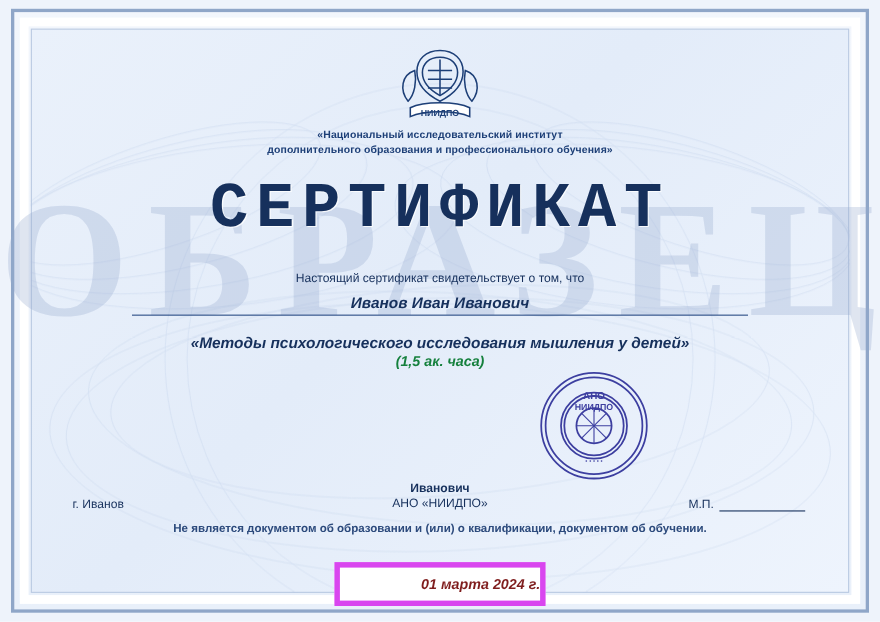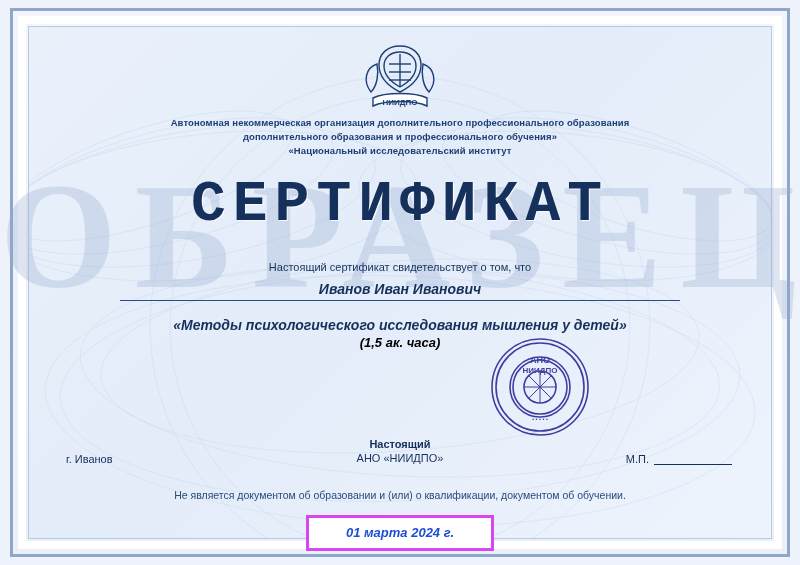--- a/index.html
+++ b/index.html
@@ -152,21 +152,21 @@
     font-size: 14px;
     font-weight: bold;
     font-style: italic;
     color: #16305c;
   }
   .hours {
     margin-top: 2px;
     font-size: 13px;
     font-weight: bold;
     font-style: italic;
-    color: #000000;
+    color: #15803d;
   }
 
   
   .stamp {
     position: absolute;
     right: 168px;
     bottom: 92px;
     width: 104px;
     height: 104px;
   }
@@ -208,40 +208,42 @@
     border-bottom: 1px solid #16305c;
     vertical-align: bottom;
     height: 11px;
     margin-left: 5px;
   }
 
   .disclaimer {
     position: absolute;
     left: 0;
     right: 0;
-    bottom: 30px;
+    bottom: 44px;
     text-align: center;
     font-size: 10.5px;
     color: #2c4a7c;
+    font-weight: bold;
   }
 
   .date-box {
     position: absolute;
     left: 50%;
     transform: translateX(-50%);
     bottom: -20px;
     width: 182px;
     height: 30px;
     line-height: 30px;
     background: #ffffff;
-    border: 3px solid #d946ef;
+    border: 5px solid #d946ef;
     font-size: 13px;
     font-weight: bold;
     font-style: italic;
-    color: #1d4ed8;
+    color: #7f1d1d;
+    text-align: right;
   }
 </style>
 </head>
 <body>
 
 <div class="certificate">
 
   <div class="frame-outer"></div>
   <div class="frame-mid"></div>
   <div class="frame-inner"></div>
@@ -280,23 +282,22 @@
           <line x1="34" y1="40" x2="56" y2="40"></line>
           <path d="M22 24 C10 28 8 42 16 52 C22 46 24 34 22 24 Z"></path>
           <path d="M68 24 C80 28 82 42 74 52 C68 46 66 34 68 24 Z"></path>
           <path d="M18 58 C30 52 60 52 72 58 L72 66 C60 60 30 60 18 66 Z" fill="#ffffff"></path>
         </g>
         <text x="45" y="65" text-anchor="middle" font-family="Liberation Sans, sans-serif" font-size="8" font-weight="bold" fill="#1d3f77">НИИДПО</text>
       </svg>
     </div>
 
     <div class="org-lines">
-      <div>Автономная некоммерческая организация дополнительного профессионального образования</div>
+      <div>«Национальный исследовательский институт</div>
       <div>дополнительного образования и профессионального обучения»</div>
-      <div>«Национальный исследовательский институт</div>
     </div>
 
     <div class="title">СЕРТИФИКАТ</div>
 
     <div class="statement">Настоящий сертификат свидетельствует о том, что</div>
 
     <div class="name-block">
       <div class="recipient">Иванов Иван Иванович</div>
       <div class="name-rule"></div>
     </div>
@@ -320,21 +321,21 @@
         <line x1="63" y1="41" x2="41" y2="63"></line>
       </g>
       <text x="52" y="28" text-anchor="middle" font-family="Liberation Sans, sans-serif" font-size="9" font-weight="bold" fill="#3d3fa0">АНО</text>
       <text x="52" y="38" text-anchor="middle" font-family="Liberation Sans, sans-serif" font-size="8" font-weight="bold" fill="#3d3fa0">НИИДПО</text>
       <text x="52" y="86" text-anchor="middle" font-family="Liberation Sans, sans-serif" font-size="5.5" fill="#3d3fa0">•  •  •  •  •</text>
     </svg>
 
     <div class="signature-row">
       <div class="sig-city">г. Иванов</div>
       <div class="sig-center">
-        <div class="l1">Настоящий</div>
+        <div class="l1">Иванович</div>
         <div class="l2">АНО «НИИДПО»</div>
       </div>
       <div class="sig-mp">
         <span>М.П.</span><span class="line"></span>
       </div>
     </div>
 
     <div class="disclaimer">Не является документом об образовании и (или) о квалификации, документом об обучении.</div>
 
     <div class="date-box">01 марта 2024 г.</div>

